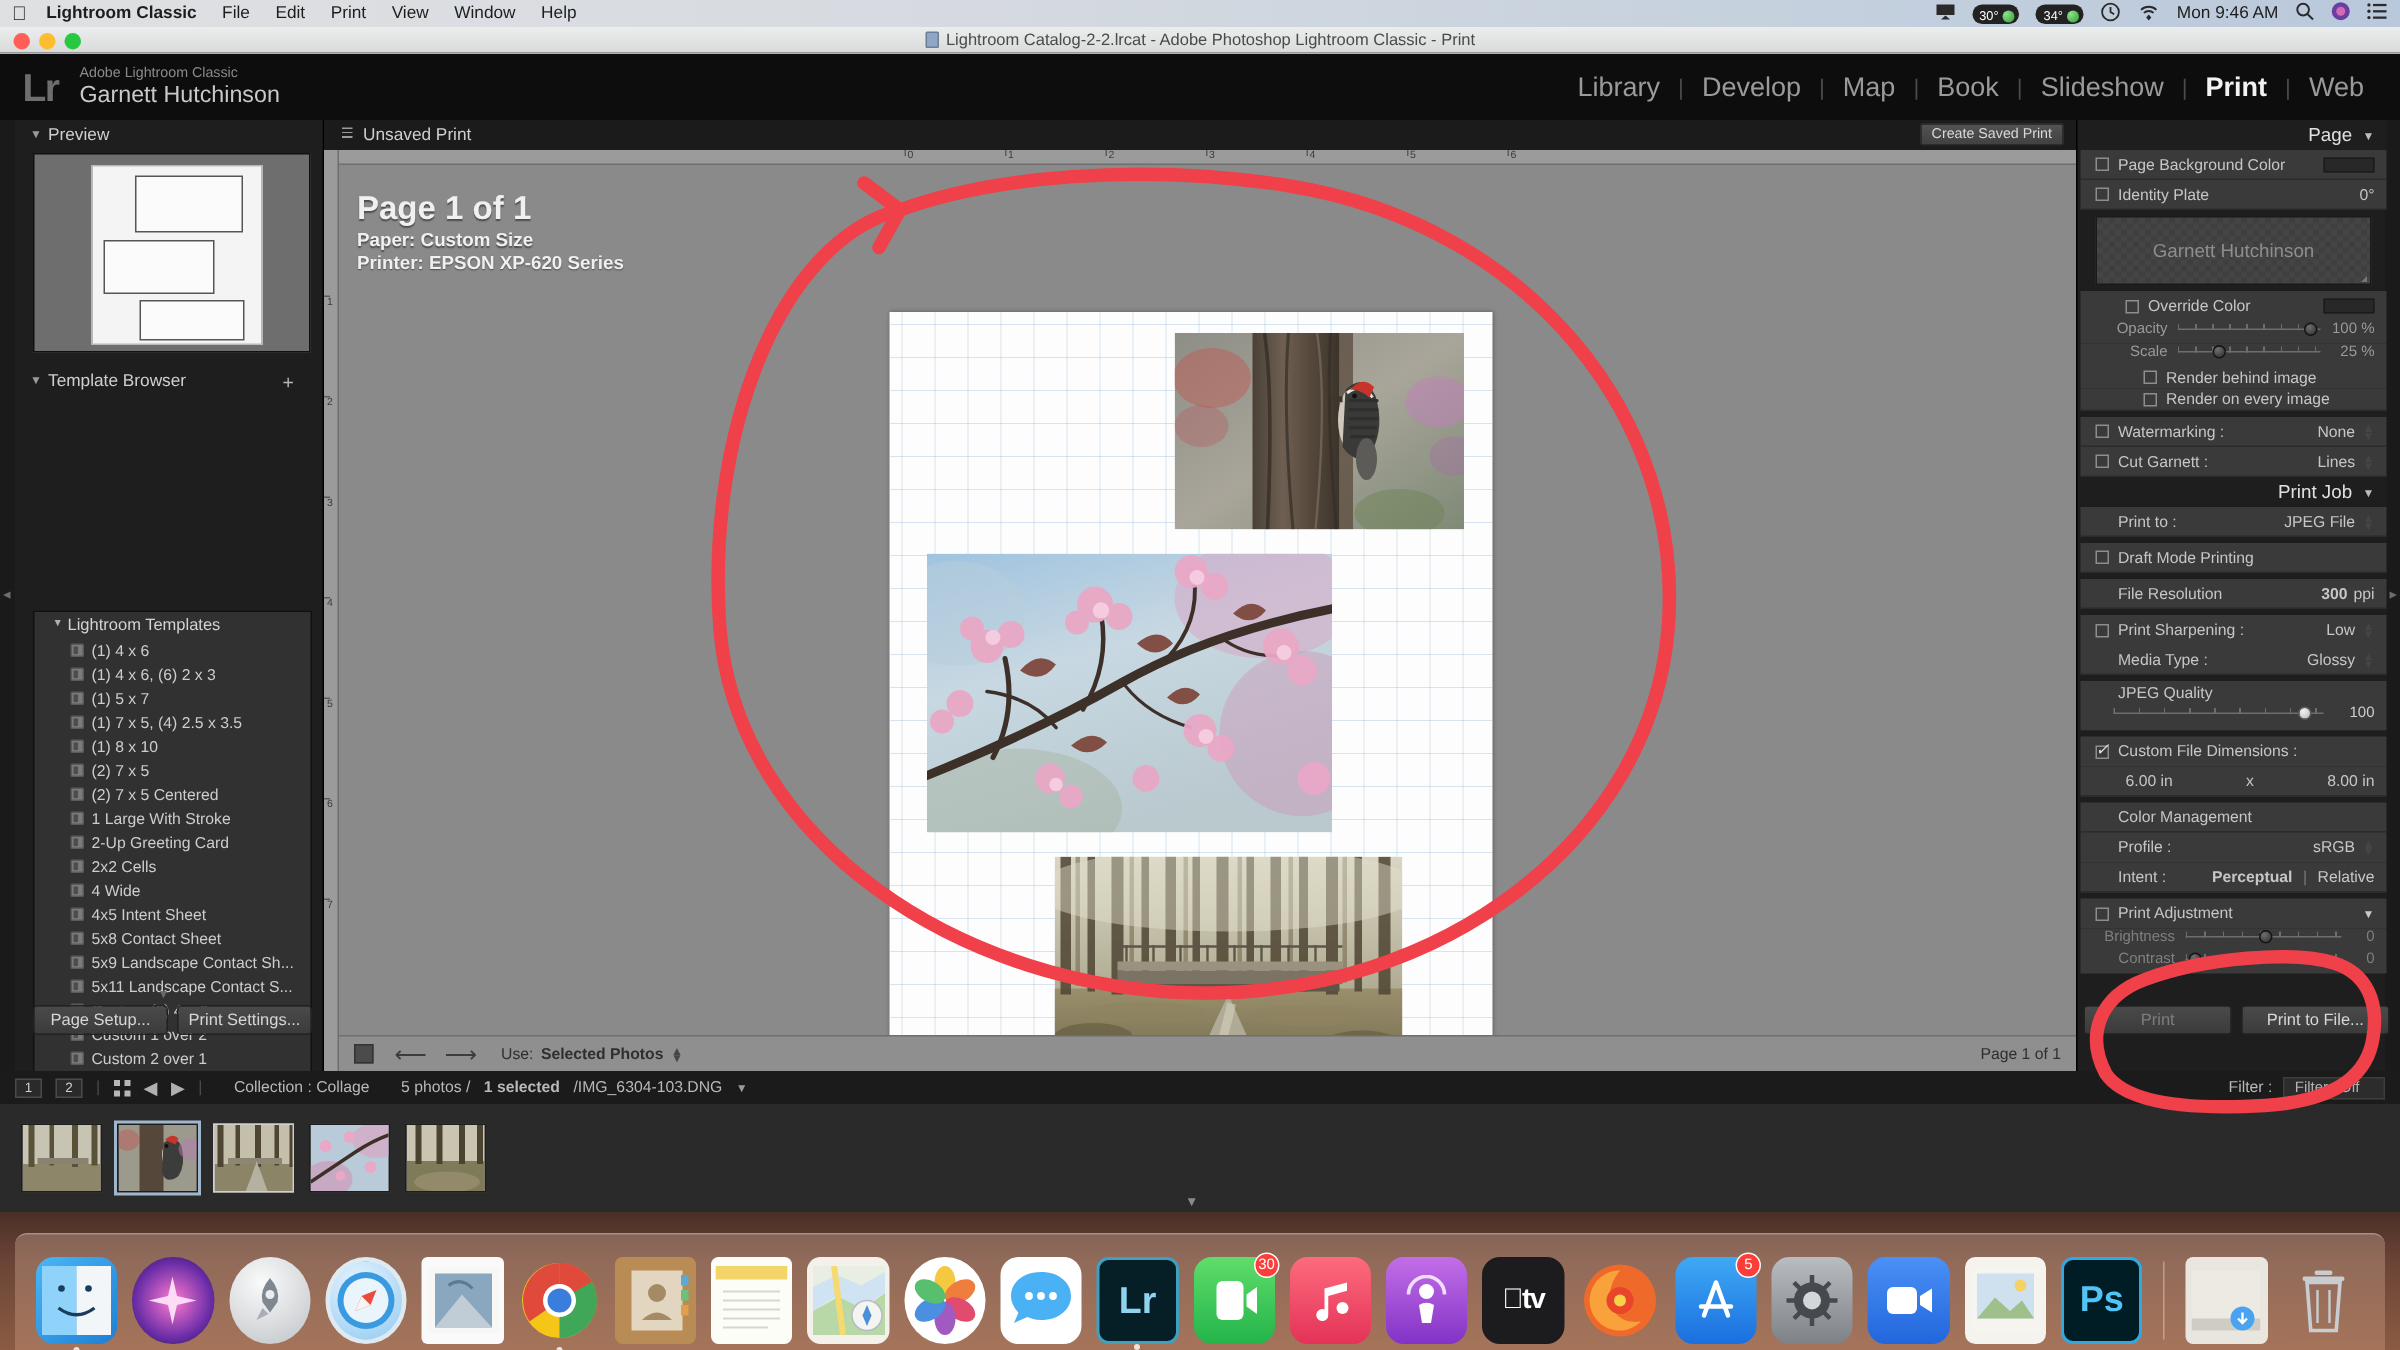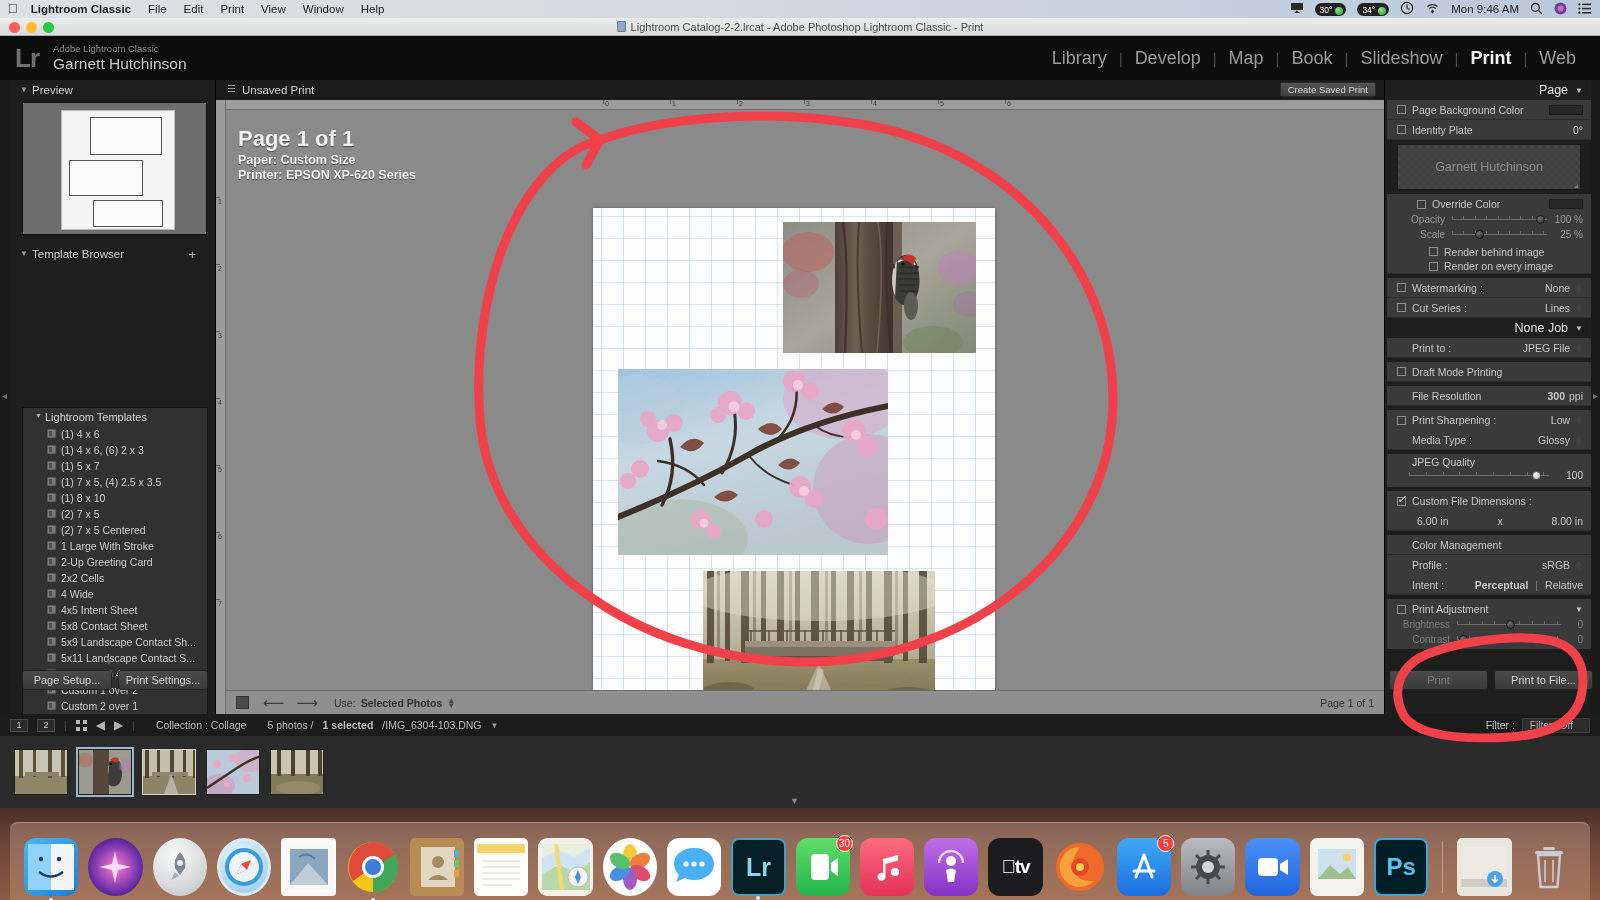--- a/index.html
+++ b/index.html
@@ -694,27 +694,27 @@
         <div class="grp-gap"></div>
 
         <div class="row">
           <i class="cbox"></i>
           <span class="lbl">Watermarking :</span>
           <span class="val">None</span>
           <span class="stepper">▲<br>▼</span>
         </div>
         <div class="row">
           <i class="cbox"></i>
-          <span class="lbl">Cut Series :</span>
+          <span class="lbl">Cut Garnett :</span>
           <span class="val">Lines</span>
           <span class="stepper">▲<br>▼</span>
         </div>
 
         <div class="sect-title">
-          <span>None Job</span>
+          <span>Print Job</span>
           <span class="tri">▼</span>
         </div>
 
         <div class="row">
           <span class="lbl" style="padding-left:15px;">Print to :</span>
           <span class="val">JPEG File</span>
           <span class="stepper">▲<br>▼</span>
         </div>
         <div class="grp-gap"></div>
 

